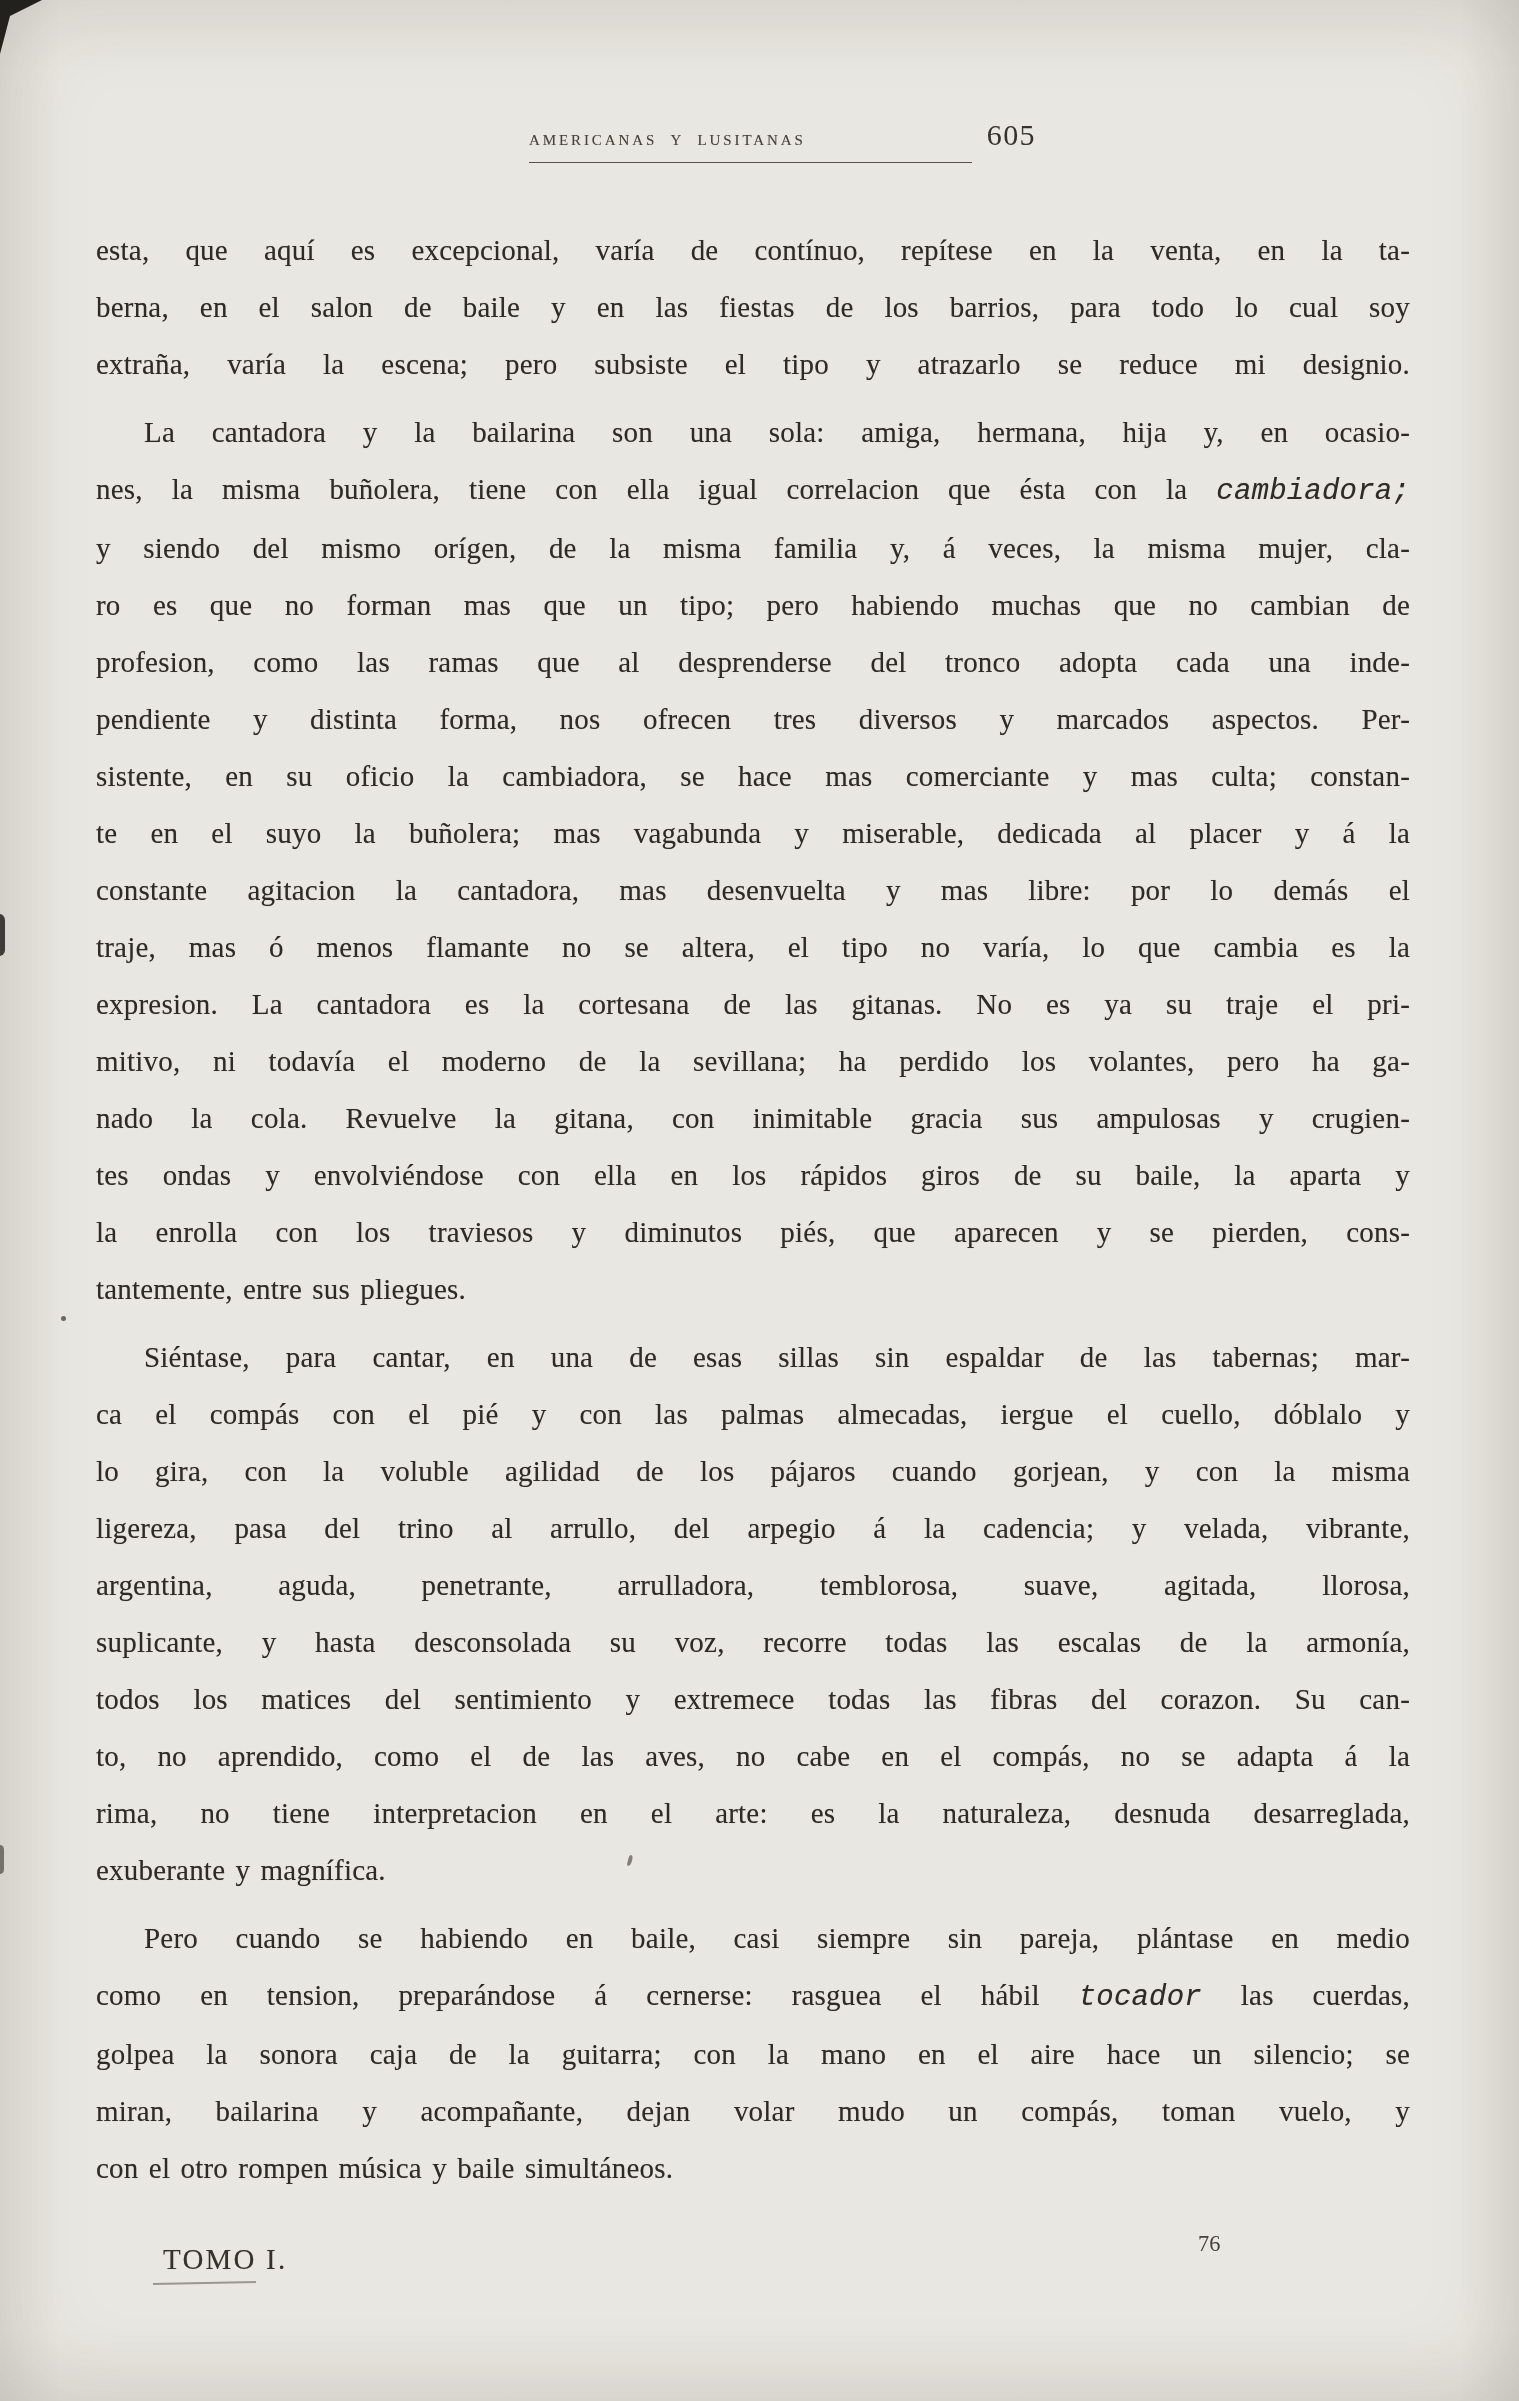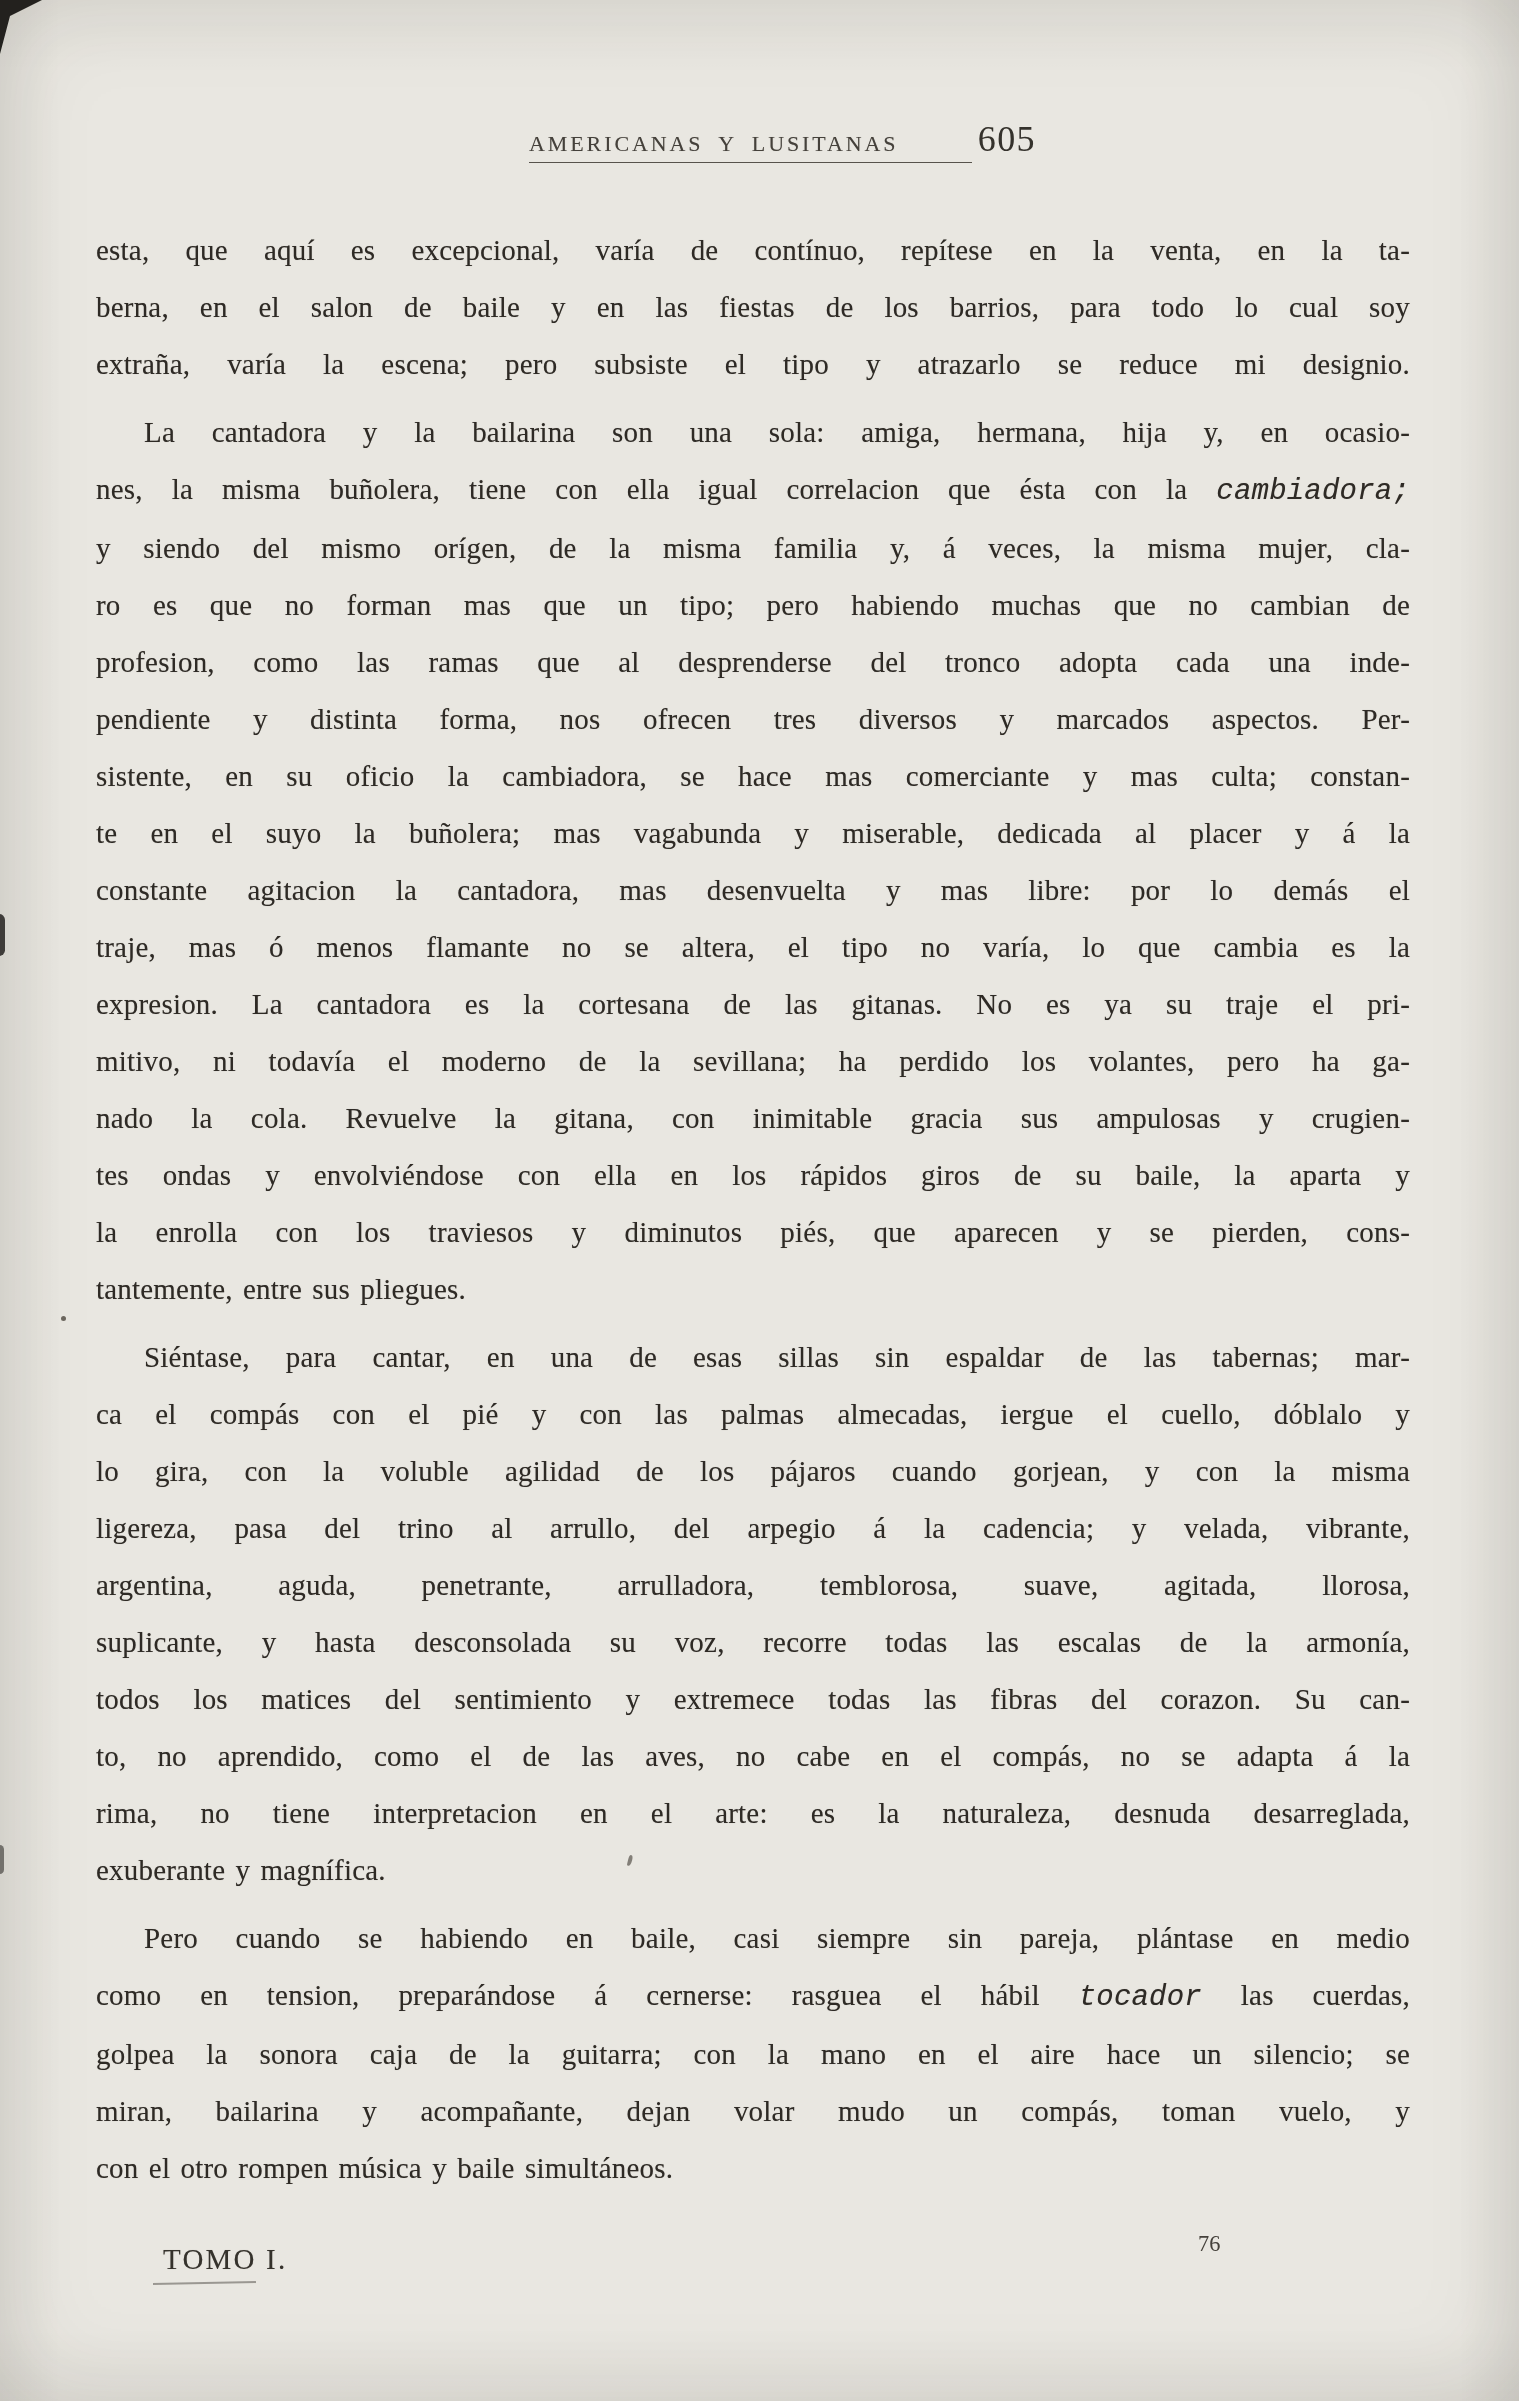--- a/index.html
+++ b/index.html
@@ -18,28 +18,28 @@
     color: var(--ink, #2e2a25);
   }
 
   
   .running-header {
     position: absolute;
     left: 529px; top: 118px; width: 507px;
     display: flex; justify-content: space-between; align-items: baseline;
   }
   .header-title {
-    font-size: 22px;
+    font-size: 15px;
     letter-spacing: 2.9px;
     word-spacing: 7.2px;
     color: #45413b;
     text-shadow: 0 0 0.7px rgba(69,65,59,0.3);
   }
   .page-number {
-    font-size: 36px;
+    font-size: 30px;
     letter-spacing: 1.4px;
     color: #35322c;
     text-align: right;
   }
   .header-rule {
     position: absolute;
     left: 529px; top: 162px; width: 443px; height: 1.4px;
     background: var(--rule, #57534c);
   }
 

